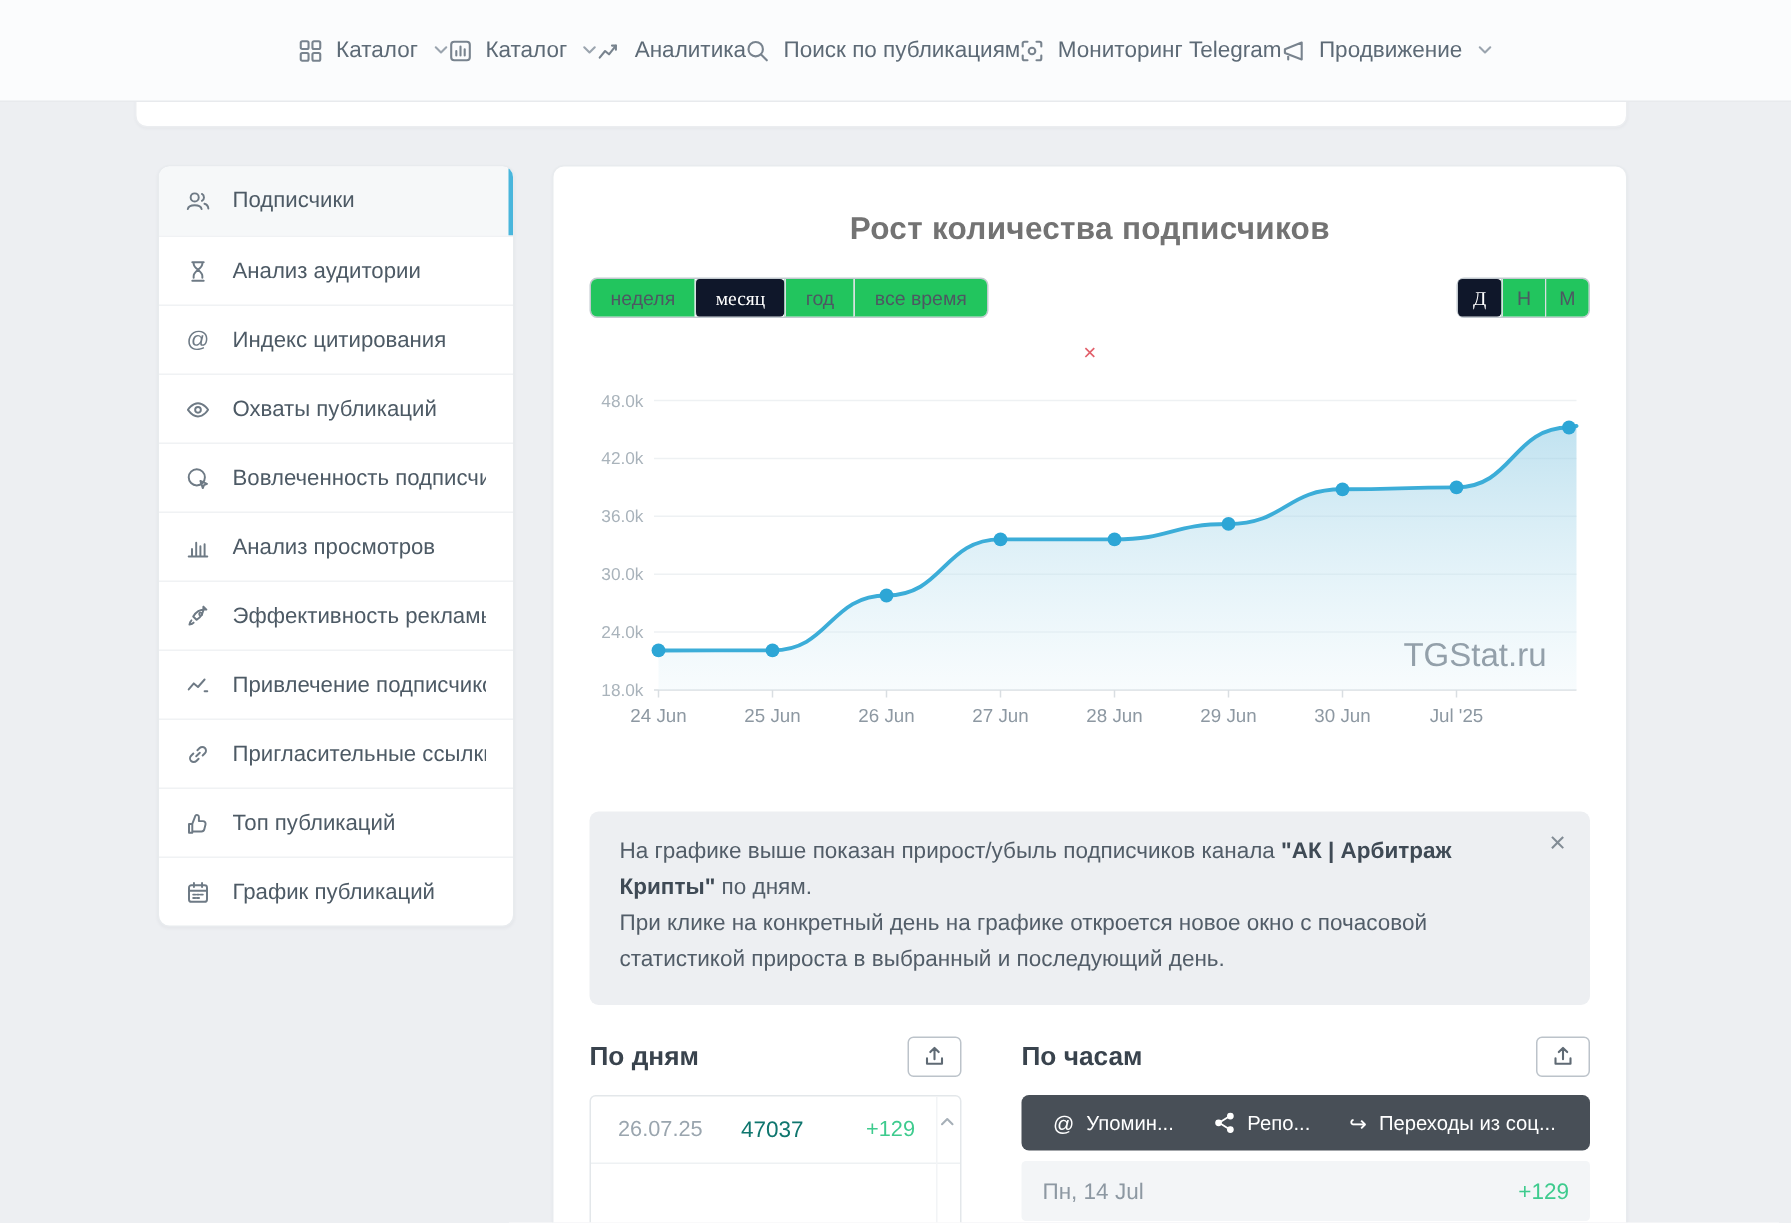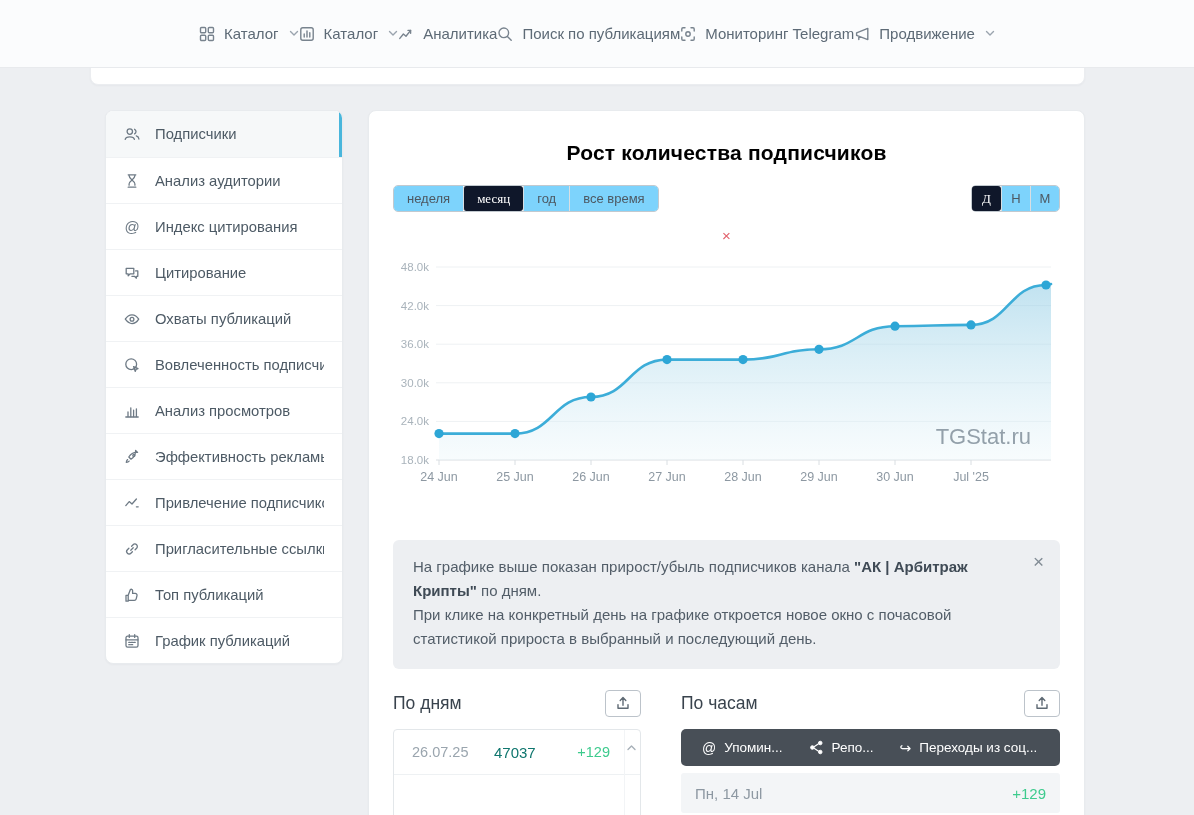--- a/index.html
+++ b/index.html
@@ -28,26 +28,26 @@
   .side-item:first-child { border-top:none; }
   .side-item svg { stroke:#6e7a85; fill:none; stroke-width:1.3; stroke-linecap:round; stroke-linejoin:round; flex:0 0 auto; }
   .side-item .glyph-icon { width:16px; text-align:center; color:#6e7a85; font-size:15px; }
   .side-item.active { background:#f6f8f9; }
   .side-item.active::after { content:""; position:absolute; right:0; top:0; bottom:0; width:3px; background:#49b6dc; }
   .side-label { white-space:nowrap; overflow:hidden; }
 
   
   .main-card { position:absolute; left:368px; top:110px; width:717px; height:742px; background:#fff;
     border:1px solid #e8ebee; border-radius:8px; box-shadow:0 1px 2px rgba(40,60,80,.04); }
-  .chart-title { margin-top:30px; text-align:center; font-size:21px; font-weight:bold; color:#000000; letter-spacing:.2px; }
+  .chart-title { margin-top:30px; text-align:center; font-size:21px; font-weight:bold; color:#737373; letter-spacing:.2px; }
 
   .controls { margin:20px 24px 0; display:flex; justify-content:space-between; align-items:center; }
   .btn-group { display:flex; border:1px solid #c2c9cf; border-radius:5px; background:#fff; }
   .btn-group .btn { padding:4px 13px; font-size:13px; line-height:17px; color:#4d5862;
-    border-left:1px solid #d9dee2; cursor:pointer; background:#7dd3fc; }
+    border-left:1px solid #d9dee2; cursor:pointer; background:#22c55e; }
   .btn-group .btn:first-child { border-left:none; border-radius:4px 0 0 4px; }
   .btn-group .btn:last-child { border-radius:0 4px 4px 0; }
   .btn-group .btn.active { background:#0f172a; color:#fff; border-radius:3px;font-family:Liberation Serif, serif; }
   .btn-group.gran .btn { padding:4px 0; width:29px; text-align:center; }
 
   .badge-row { margin-top:16px; display:flex; justify-content:center; align-items:center; gap:10px; }
   .date-badge { border:1px solid #c9d0d5; border-radius:4px; padding:3px 11px; font-size:14px; color:#4d5862; }
   .badge-close { color:#e2606b; font-size:15px; line-height:1; cursor:pointer; }
 
   .chart-wrap { margin:10px 0 0 22px; }
@@ -57,21 +57,21 @@
     position:relative; color:#525d68; font-size:15px; line-height:24px; }
   .info-box .close { position:absolute; right:16px; top:10px; color:#828c95; font-size:19px; cursor:pointer; }
   .info-box p { margin:0; max-width:575px; }
   .info-box p + p { }
   .info-box b { color:#3f4a55; }
 
   .bottom { margin:20px 24px 0; display:flex; }
   .col-days { width:248px; margin-right:40px; flex:0 0 auto; }
   .col-hours { flex:1; }
   .col-head { display:flex; justify-content:space-between; align-items:center; height:28px; }
-  .col-title { font-size:17.5px; font-weight:normal; color:#39434d; }
+  .col-title { font-size:17.5px; font-weight:bold; color:#39434d; }
   .export-btn { width:36px; height:27px; border:1px solid #bcc3ca; border-radius:4px; background:#fff;
     display:flex; align-items:center; justify-content:center; cursor:pointer; }
   .export-btn svg { stroke:#5f6a74; fill:none; stroke-width:1.4; stroke-linecap:round; stroke-linejoin:round; }
 
   .days-table { margin-top:12px; border:1px solid #e3e7ea; border-radius:4px; position:relative;
     height:160px; overflow:hidden; background:#fff; }
   .day-row { display:flex; align-items:center; height:44px; padding:0 30px 0 18px;
     border-top:1px solid #eef1f3; font-size:14.5px; }
   .day-row:first-child { border-top:none; }
   .day-date { color:#9aa5ae; width:82px; }
@@ -168,27 +168,20 @@
     </div>
     <div class="side-item">
       <svg width="16" height="16" viewBox="0 0 16 16">
           <path d="M4.2 1.8h7.6M4.2 14.2h7.6M5.1 1.8v1c0 3.4 5.8 4.8 5.8 8.2v1.2M10.9 1.8v1c0 3.4-5.8 4.8-5.8 8.2v1.2"></path>
         </svg>
       <span class="side-label">Анализ аудитории</span>
     </div>
     <div class="side-item">
       <span class="glyph-icon">@</span>
       <span class="side-label">Индекс цитирования</span>
-    </div>
-    <div class="side-item">
-      <svg width="16" height="16" viewBox="0 0 16 16">
-          <path d="M2.2 3.4h7.6v5.4H6.2l-2 2V8.8H2.2z"></path>
-          <path d="M11.6 5.9h2.2v5.4h-1.4v1.9l-1.9-1.9H7.9"></path>
-        </svg>
-      <span class="side-label">Цитирование</span>
     </div>
     <div class="side-item">
       <svg width="16" height="16" viewBox="0 0 16 16">
           <path d="M1.3 8.2S3.9 3.8 8 3.8s6.7 4.4 6.7 4.4-2.6 4.4-6.7 4.4S1.3 8.2 1.3 8.2z"></path>
           <circle cx="8" cy="8.2" r="1.9"></circle>
         </svg>
       <span class="side-label">Охваты публикаций</span>
     </div>
     <div class="side-item">
       <svg width="16" height="16" viewBox="0 0 16 16">

